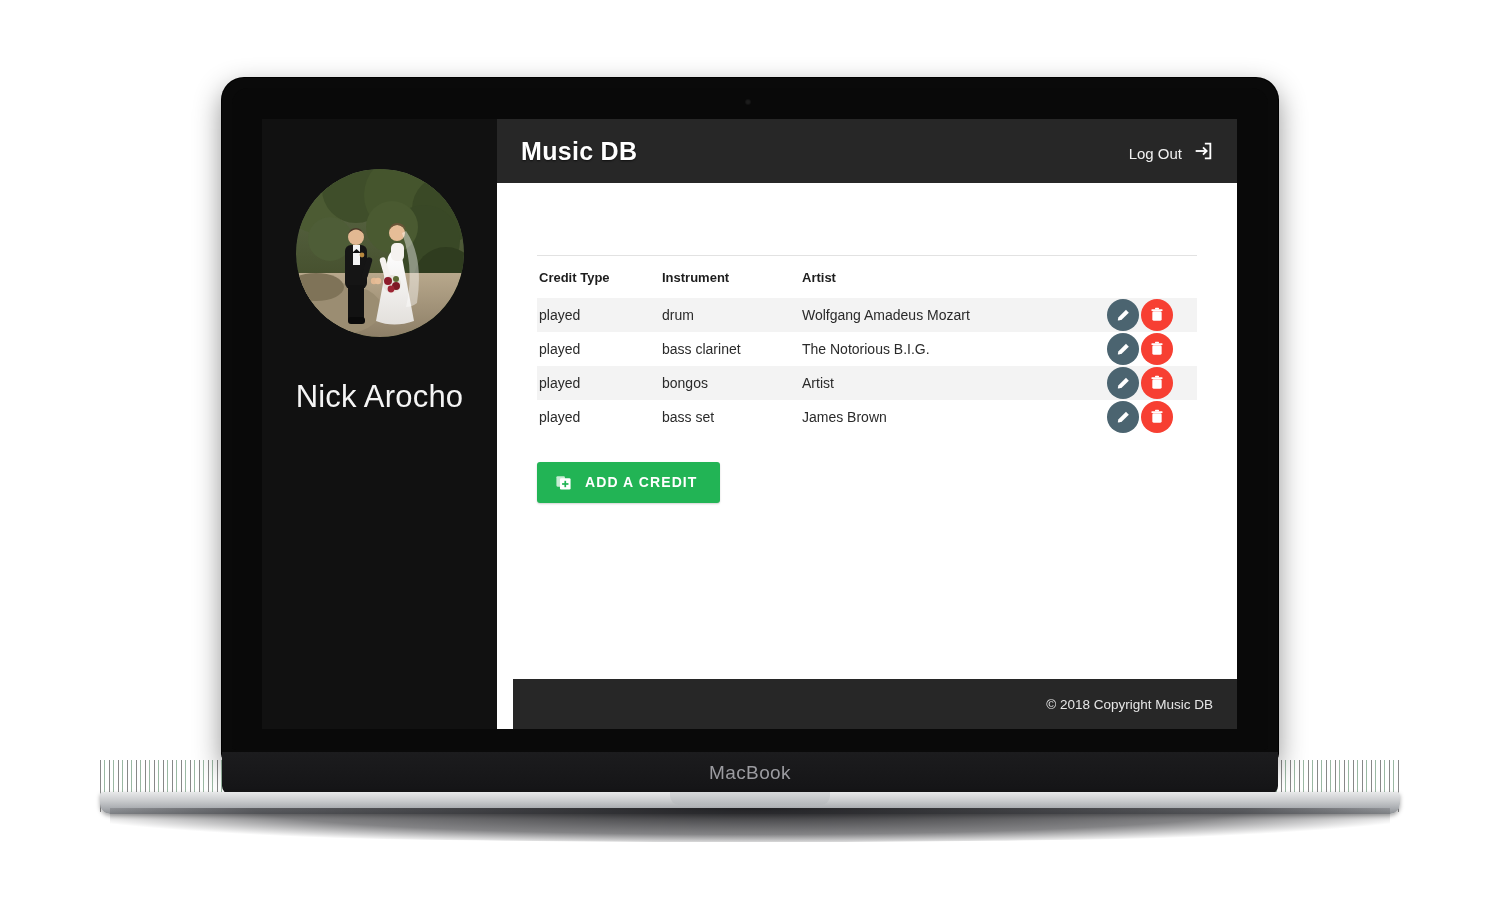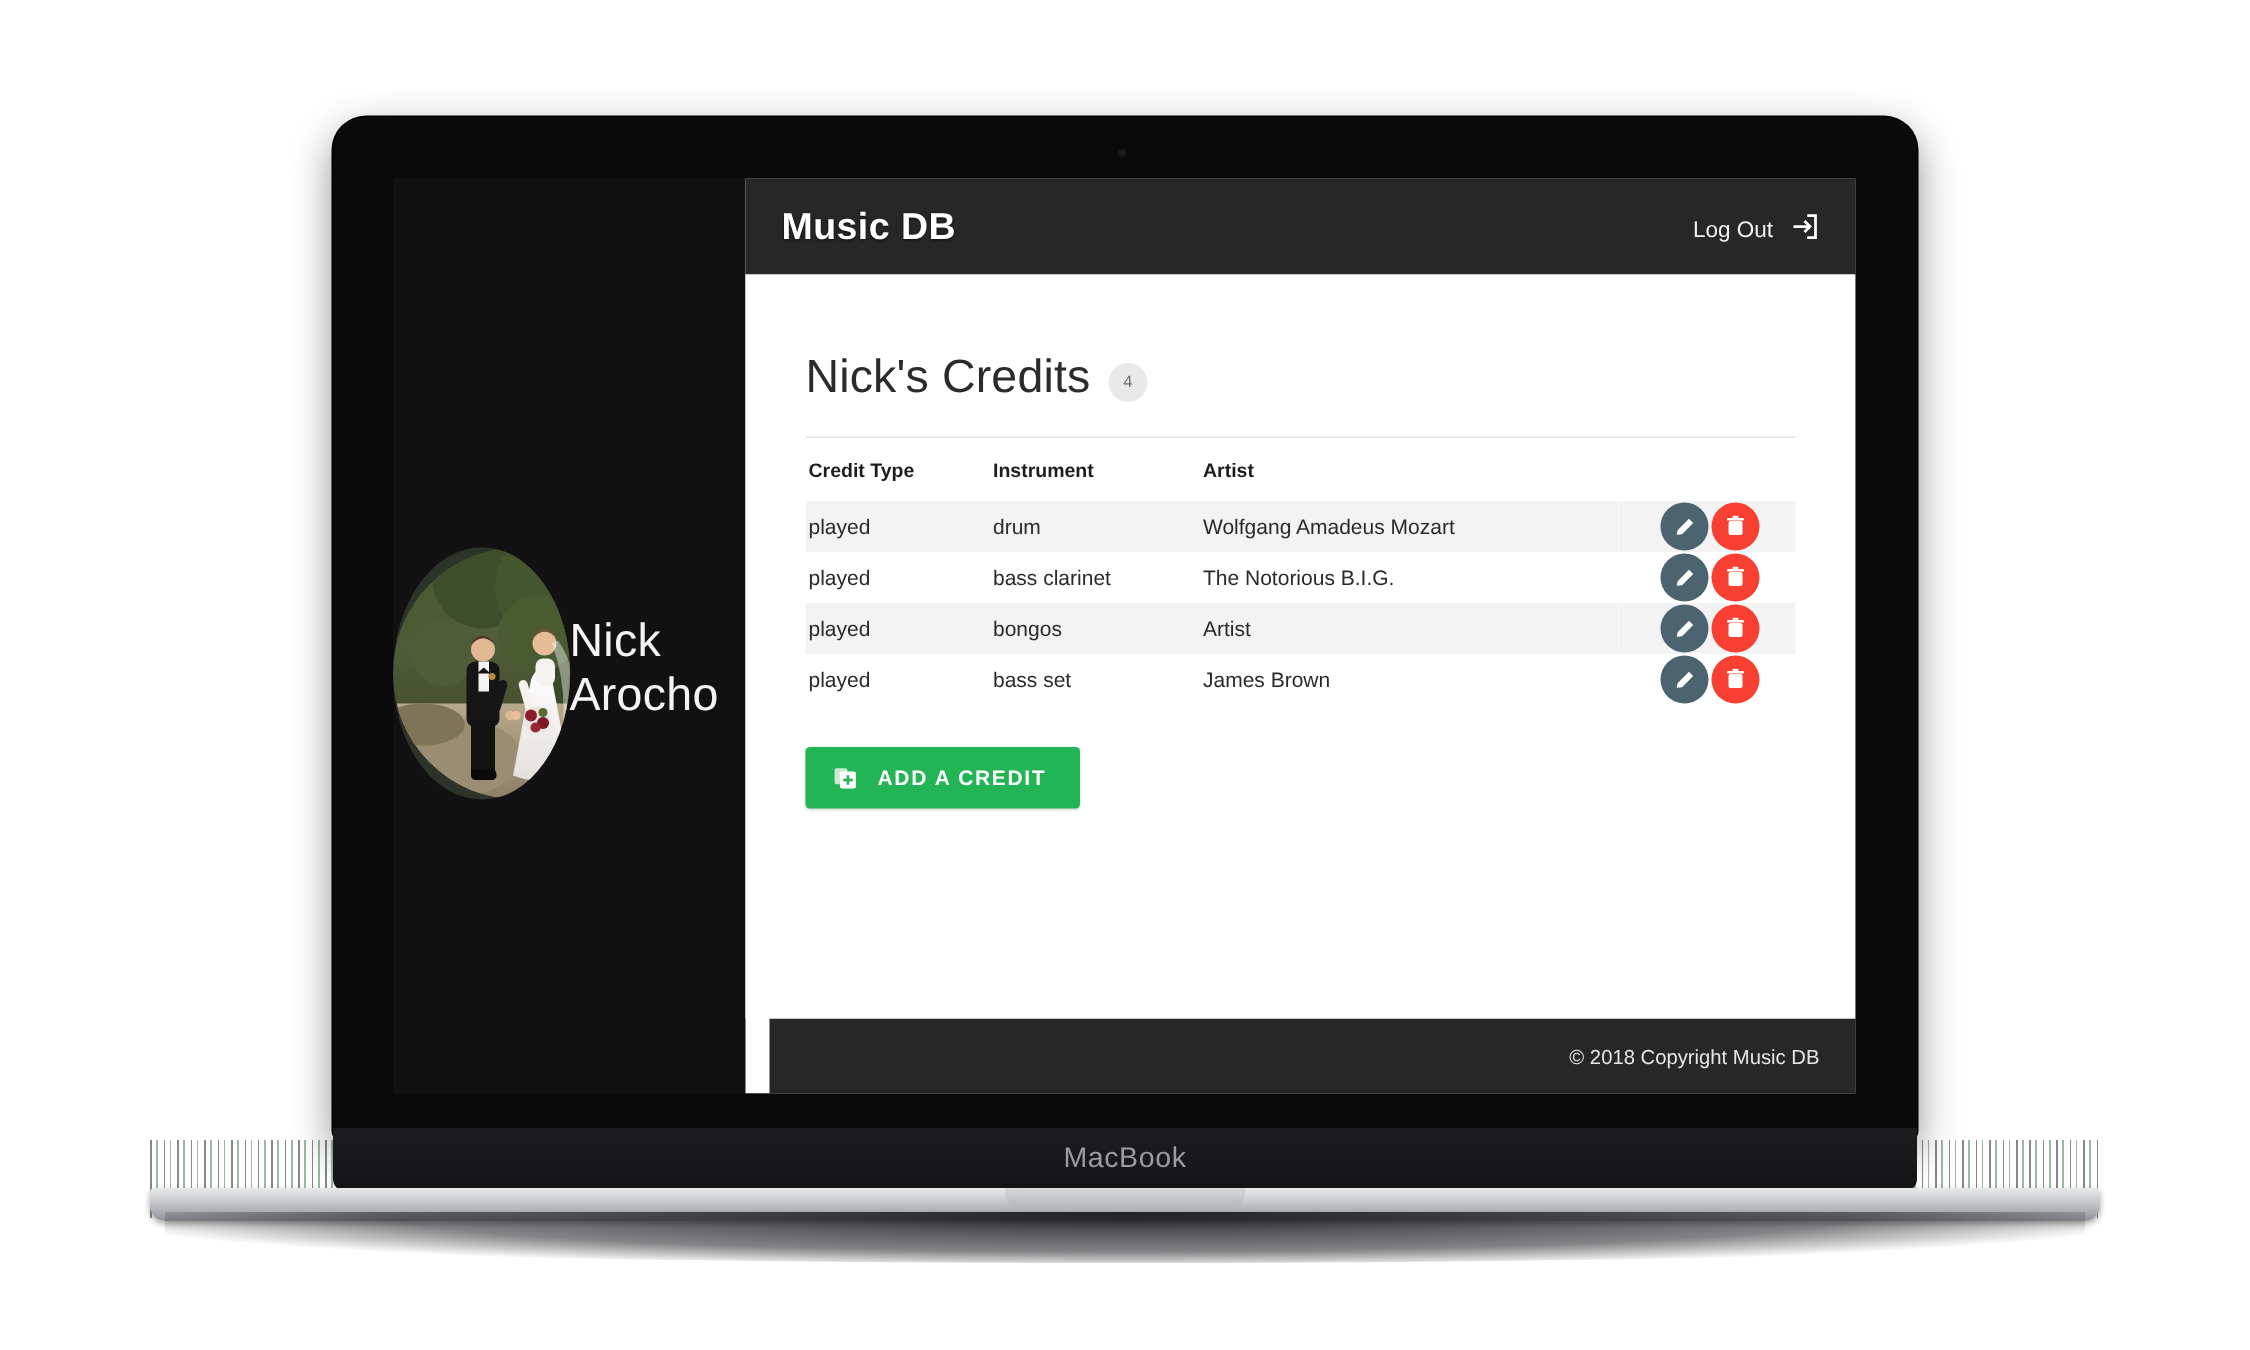--- a/index.html
+++ b/index.html
@@ -76,21 +76,21 @@
   
   .screen {
     position: absolute; left: 262px; top: 119px;
     width: 975px; height: 610px;
     background: #111111; overflow: hidden;
   }
   .sidebar {
     position: absolute; left: 0; top: 0;
     width: 235px; height: 610px;
     background: #111111;
-    display: flex; flex-direction: row; align-items: center;
+    display: flex; flex-direction: column; align-items: center;
   }
   .avatar {
     margin-top: 50px;
     width: 168px; height: 168px; border-radius: 50%;
     overflow: hidden; position: relative;
     background: #2c3328;
   }
   .avatar svg { display:block; width:168px; height:168px; }
   .profile-name {
     margin-top: 42px; color: #f4f4f4;
@@ -267,24 +267,20 @@
             <svg class="logout-icon" viewBox="0 0 24 24" fill="none" stroke="#ffffff" stroke-width="2">
               <path d="M14 4 H20 V20 H14"></path>
               <path d="M4 12 H16"></path>
               <path d="M12 8 L16 12 L12 16"></path>
             </svg>
           </span>
         </div>
       </div>
 
       <div class="panel">
-        <div class="page-head">
-          <div class="page-title">Nick's Credits</div>
-          <div class="count-badge">4</div>
-        </div>
         <div class="divider"></div>
 
         <table class="credits">
           <thead>
             <tr>
               <th class="col-type">Credit Type</th>
               <th class="col-inst">Instrument</th>
               <th class="col-artist">Artist</th>
               <th class="col-act"></th>
             </tr>

